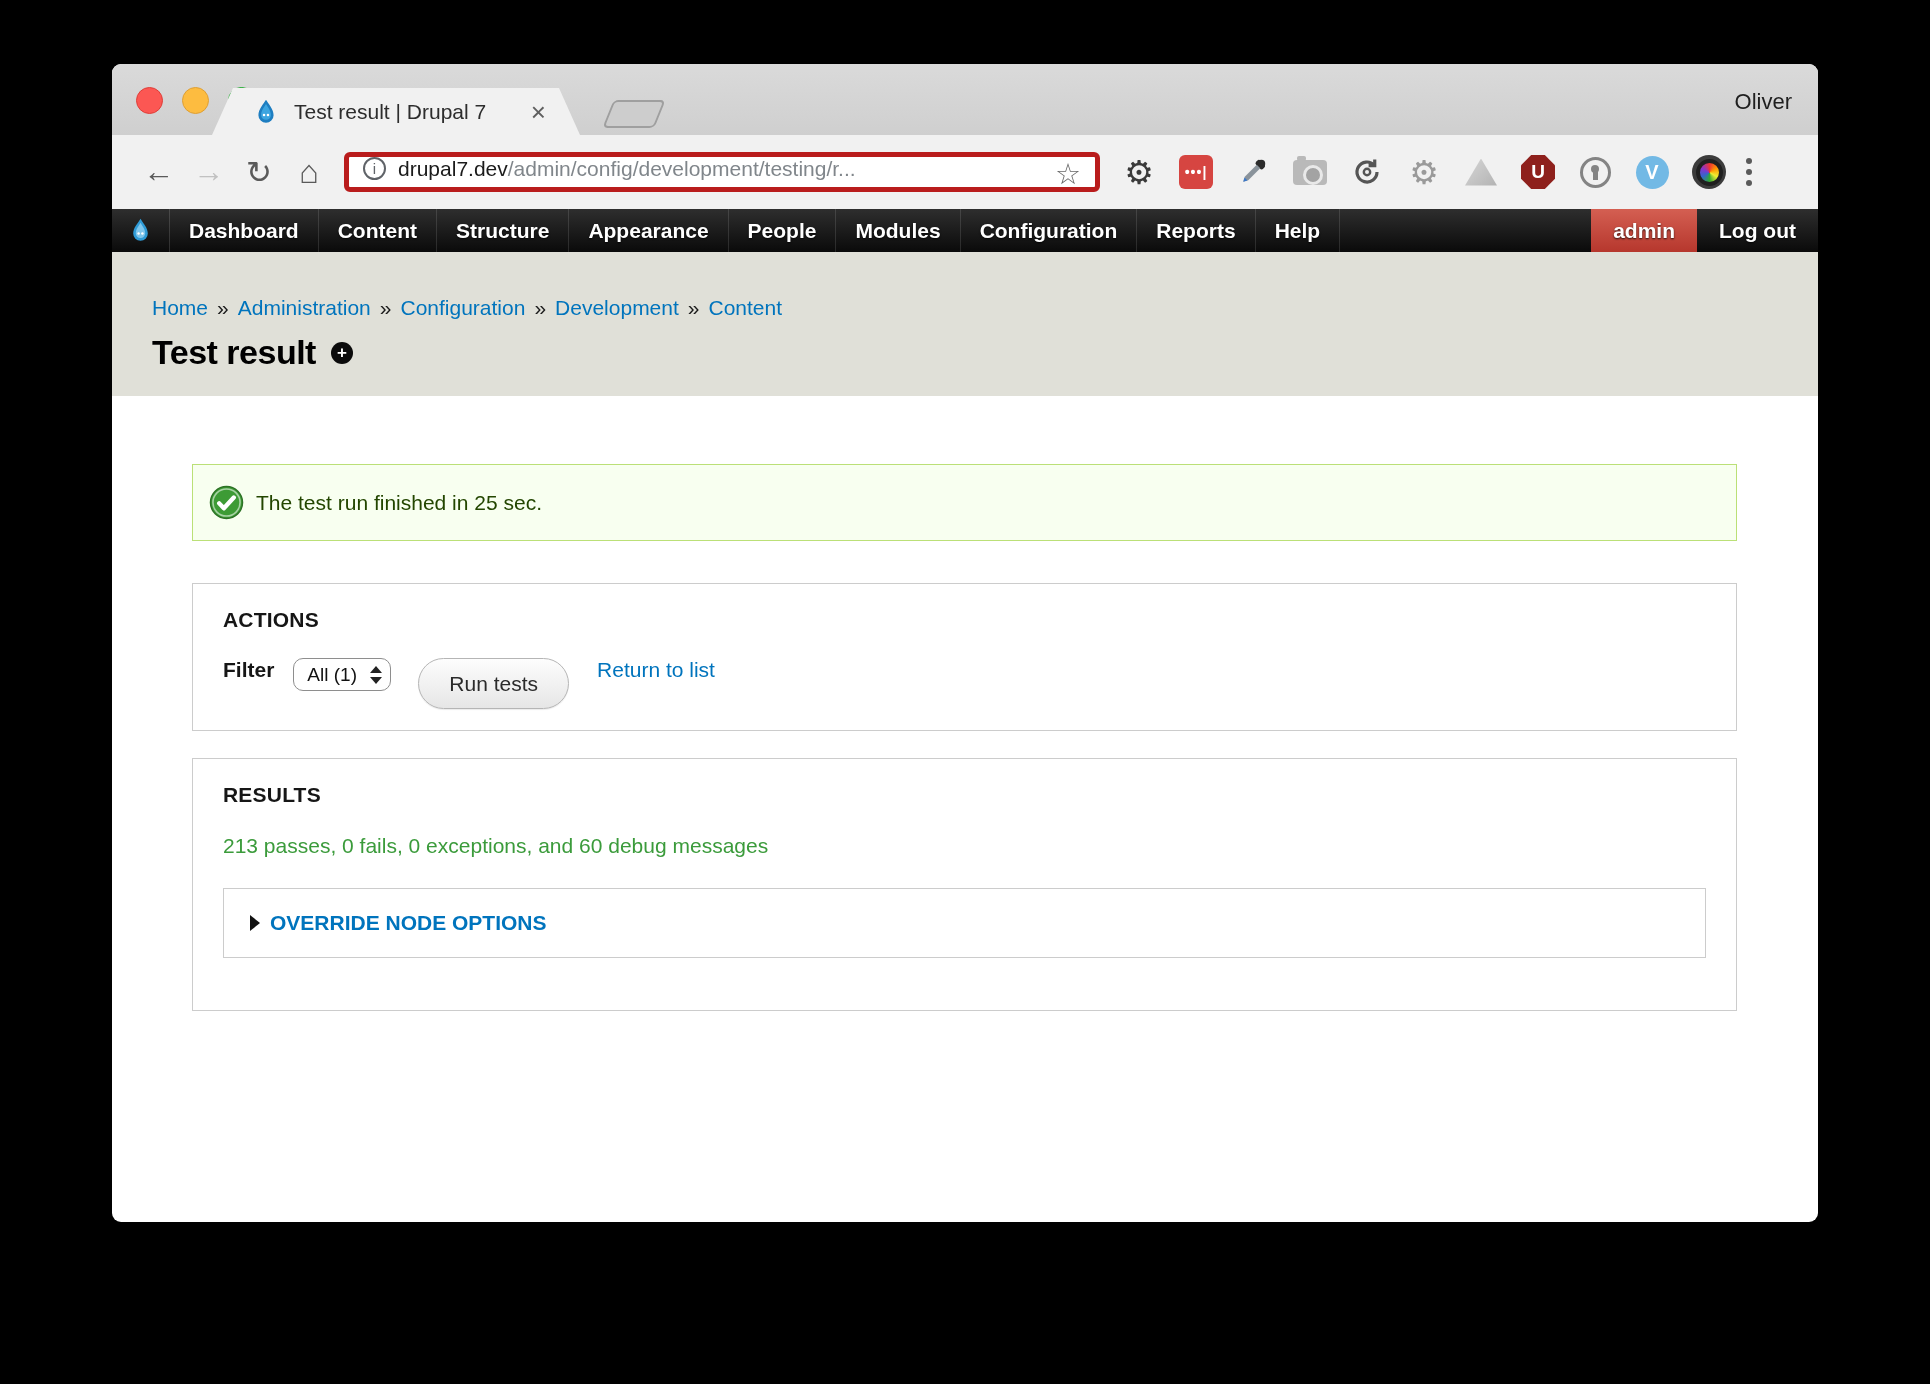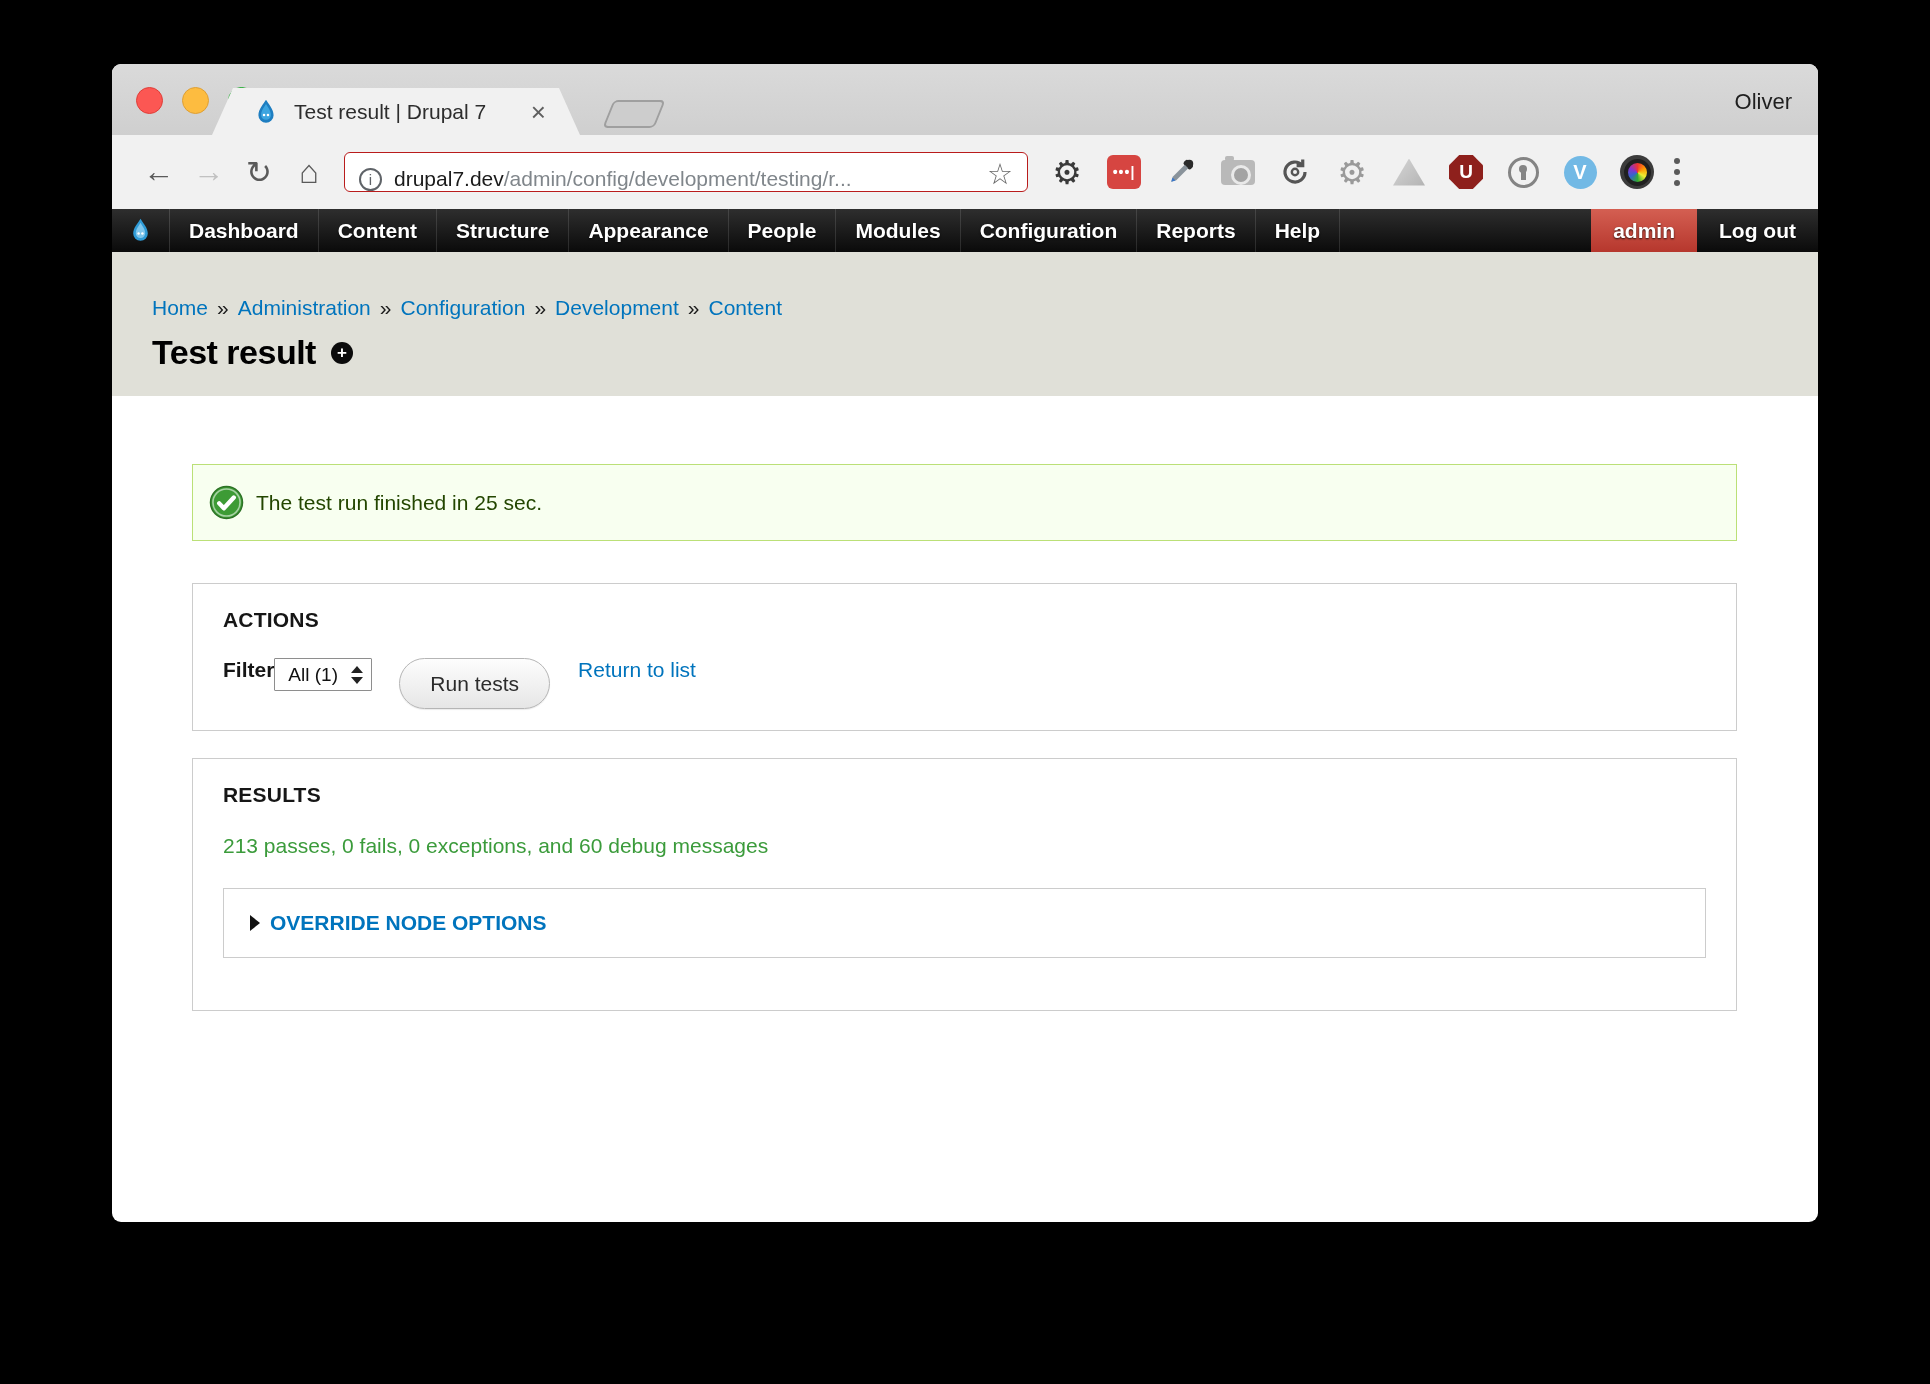--- a/index.html
+++ b/index.html
@@ -34,22 +34,22 @@
 
   
   .navbar { height:74px; background:#f1f1f1; display:flex; align-items:center; padding:0 20px 0 22px; }
   .navbtn { width:50px; text-align:center; flex:none; cursor:default; }
   .navbtn::before { font-size:31px; color:#5a5a5a; }
   .nav-back::before { content:"\2190"; }
   .nav-forward::before { content:"\2192"; color:#c1c1c1; }
   .nav-reload::before { content:"\21BB"; }
   .nav-home::before { content:"\2302"; font-size:33px; }
 
-  .omnibox { width:684px; height:40px; background:#fff; border:1px solid #b91c1c; border-radius:6px;
-             display:flex; align-items:flex-end; padding:0 14px; margin-left:10px; flex:none; }
+  .omnibox { width:756px; height:40px; background:#fff; border:5px solid #b91c1c; border-radius:6px;
+             display:flex; align-items:flex-start; padding:0 14px; margin-left:10px; flex:none; }
   .info-icon { width:23px; height:23px; border:2px solid #5f6368; border-radius:50%; flex:none;
                display:flex; align-items:center; justify-content:center; margin-right:12px; }
   .info-icon::before { content:"i"; font-size:15px; color:#5f6368; }
   .url { font-size:21px; white-space:nowrap; overflow:hidden; }
   .url .host { color:#1b1b1b; }
   .url .path { color:#80868b; }
   .star-icon { margin-left:auto; flex:none; }
   .star-icon::before { content:"\2606"; font-size:29px; color:#696969; }
 
   .extensions { display:flex; align-items:center; gap:23px; margin-left:22px; }
@@ -115,22 +115,22 @@
                 display:flex; align-items:center; padding:0 16px; }
   .status-text { color:#234600; font-size:21px; margin-left:12px; }
 
   .fieldset { border:1px solid #ccc; background:#fff; }
   .fs-actions { margin-top:42px; height:148px; padding:24px 30px; }
   .fs-results { margin-top:27px; min-height:253px; padding:24px 30px 48px; }
   .legend { font-size:21px; font-weight:bold; color:#161616; letter-spacing:.2px; }
 
   .actions-row { margin-top:26px; display:flex; }
   .filter-label { font-size:21px; font-weight:bold; color:#161616; }
-  .select { margin-left:0; width:98px; height:33px; background:#fff; border:1px solid #8e8e8e;
-            border-radius:1px; display:flex; align-items:center; padding:0 8px 0 13px; }
+  .select { margin-left:19px; width:98px; height:33px; background:#fff; border:1px solid #8e8e8e;
+            border-radius:10px; display:flex; align-items:center; padding:0 8px 0 13px; }
   .select-value { font-size:19px; color:#111; flex:1; }
   .stepper { display:flex; flex-direction:column; gap:4px; }
   .stepper .up   { width:0; height:0; border-left:6px solid transparent; border-right:6px solid transparent;
                    border-bottom:7px solid #222; }
   .stepper .down { width:0; height:0; border-left:6px solid transparent; border-right:6px solid transparent;
                    border-top:7px solid #222; }
   .run-btn { margin-left:27px; height:51px; padding:0 30px; border:1px solid #b5b5b5; border-radius:26px;
              background:linear-gradient(#fdfdfd,#e6e6e6); font-size:21px; color:#2b2b2b;
              font-family:inherit; box-shadow:0 1px 1px rgba(0,0,0,.08); cursor:pointer; }
   .return-link { margin-left:28px; font-size:21px; color:#0074bd; text-decoration:none; cursor:pointer; }

